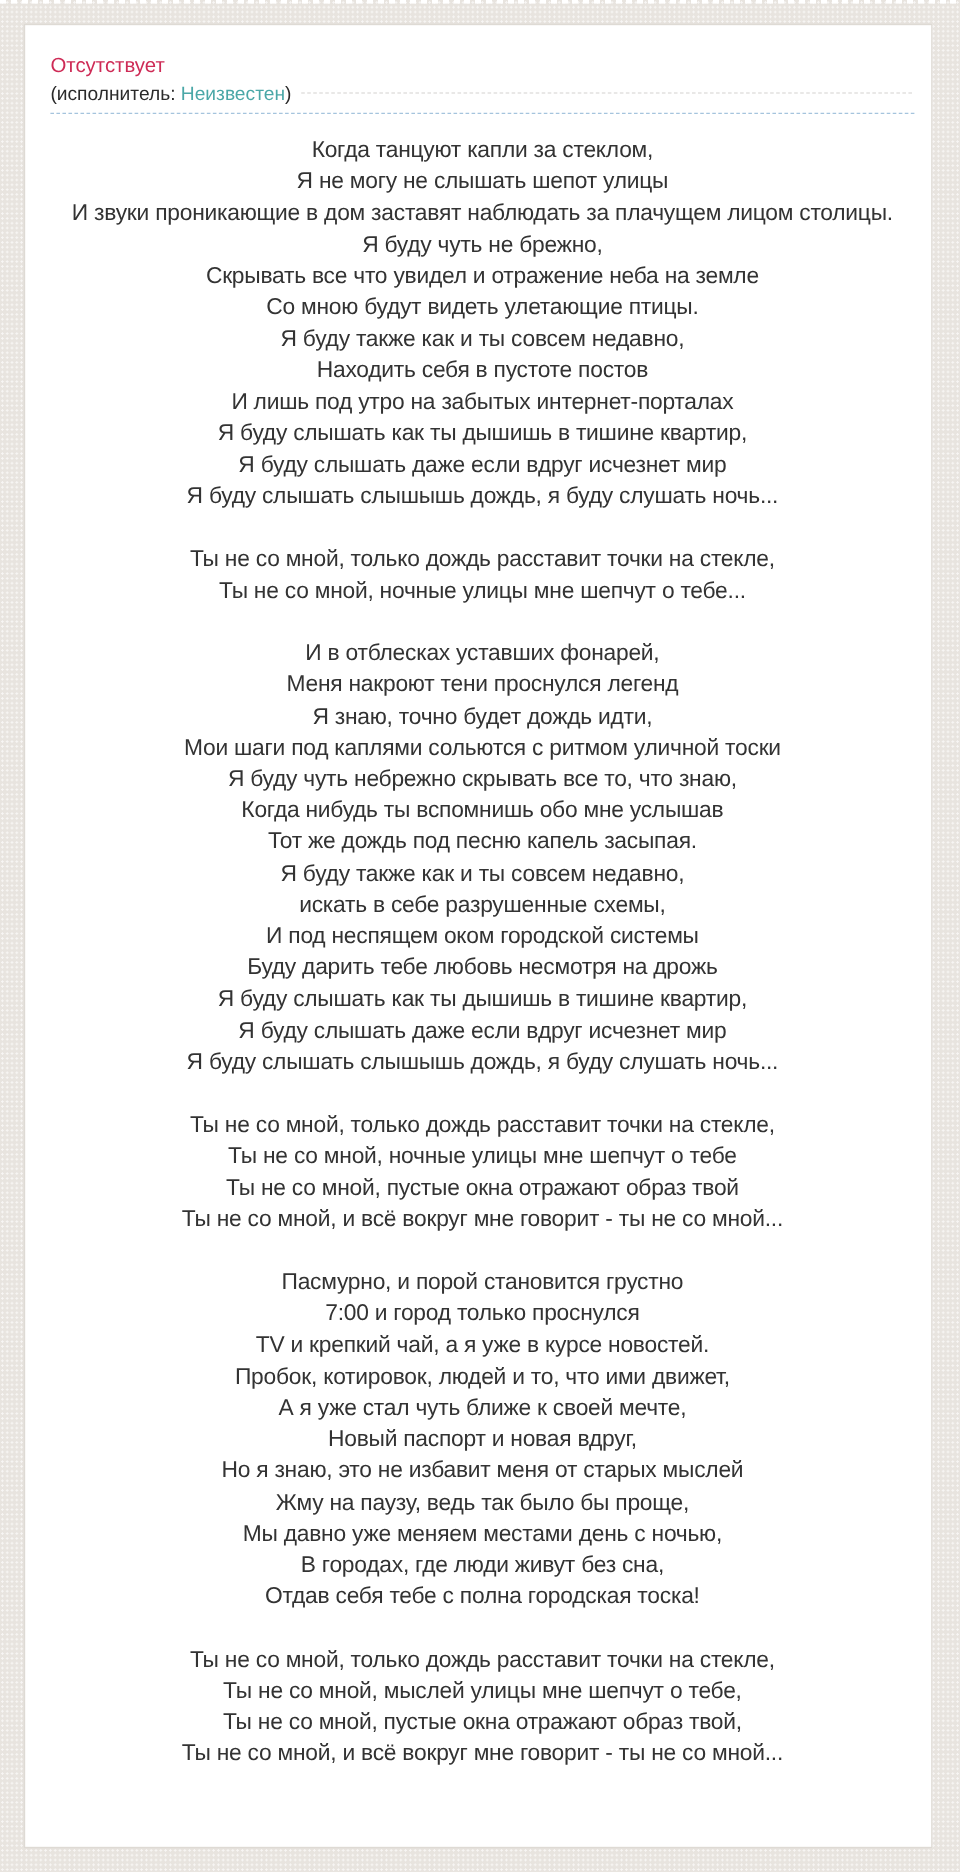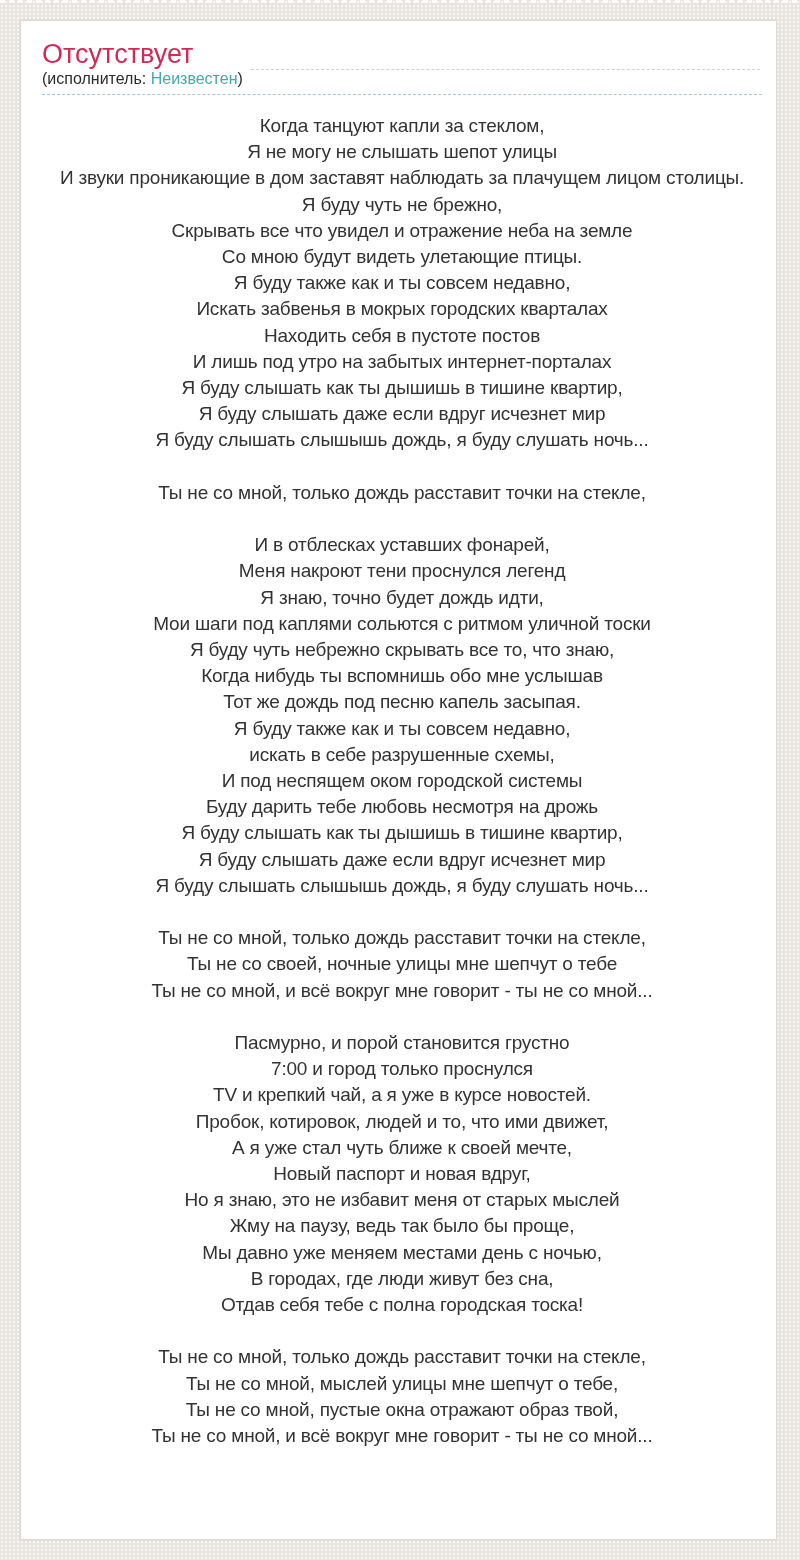--- a/index.html
+++ b/index.html
@@ -25,26 +25,26 @@
   }
   .card{
     position:absolute;left:20px;top:20px;width:757px;height:1520px;
     background:var(--card-bg);
     border:1px solid #dedad4;
     box-shadow:0 0 3px rgba(0,0,0,.06);
     padding:20px 14px 24px 21px;
     overflow:hidden;
   }
   .song-title{
-    font-size:27px;font-weight:400;line-height:27px;
+    font-size:17px;font-weight:400;line-height:27px;
     color:var(--title-color);
     letter-spacing:0;
   }
   .subtitle-row{
-    display:flex;align-items:flex-start;
+    display:flex;align-items:center;
     border-bottom:1px dashed var(--divider-color);
     padding-bottom:5px;margin-top:1px;
   }
   .subtitle{
     font-size:16px;color:#2b2b2b;line-height:20px;white-space:pre;
   }
   .artist-link{
     color:var(--link-color);text-decoration:none;cursor:pointer;
   }
   .subtitle-fill{
@@ -74,49 +74,50 @@
   </div>
   <div class="lyrics">
       <div class="stanza">
         <div class="line">Когда танцуют капли за стеклом,</div>
         <div class="line">Я не могу не слышать шепот улицы</div>
         <div class="line">И звуки проникающие в дом заставят наблюдать за плачущем лицом столицы.</div>
         <div class="line">Я буду чуть не брежно,</div>
         <div class="line">Скрывать все что увидел и отражение неба на земле</div>
         <div class="line">Со мною будут видеть улетающие птицы.</div>
         <div class="line">Я буду также как и ты совсем недавно,</div>
-        <div class="line">Искать забвенья в мокрых городских кварталах</div>
         <div class="line">Находить себя в пустоте постов</div>
         <div class="line">И лишь под утро на забытых интернет-порталах</div>
         <div class="line">Я буду слышать как ты дышишь в тишине квартир,</div>
         <div class="line">Я буду слышать даже если вдруг исчезнет мир</div>
         <div class="line">Я буду слышать слышышь дождь, я буду слушать ночь...</div>
       </div>
       <div class="stanza">
         <div class="line">Ты не со мной, только дождь расставит точки на стекле,</div>
+        <div class="line">Ты не со мной, ночные улицы мне шепчут о тебе...</div>
       </div>
       <div class="stanza">
         <div class="line">И в отблесках уставших фонарей,</div>
         <div class="line">Меня накроют тени проснулся легенд</div>
         <div class="line">Я знаю, точно будет дождь идти,</div>
         <div class="line">Мои шаги под каплями сольются с ритмом уличной тоски</div>
         <div class="line">Я буду чуть небрежно скрывать все то, что знаю,</div>
         <div class="line">Когда нибудь ты вспомнишь обо мне услышав</div>
         <div class="line">Тот же дождь под песню капель засыпая.</div>
         <div class="line">Я буду также как и ты совсем недавно,</div>
         <div class="line">искать в себе разрушенные схемы,</div>
         <div class="line">И под неспящем оком городской системы</div>
         <div class="line">Буду дарить тебе любовь несмотря на дрожь</div>
         <div class="line">Я буду слышать как ты дышишь в тишине квартир,</div>
         <div class="line">Я буду слышать даже если вдруг исчезнет мир</div>
         <div class="line">Я буду слышать слышышь дождь, я буду слушать ночь...</div>
       </div>
       <div class="stanza">
         <div class="line">Ты не со мной, только дождь расставит точки на стекле,</div>
-        <div class="line">Ты не со своей, ночные улицы мне шепчут о тебе</div>
+        <div class="line">Ты не со мной, ночные улицы мне шепчут о тебе</div>
+        <div class="line">Ты не со мной, пустые окна отражают образ твой</div>
         <div class="line">Ты не со мной, и всё вокруг мне говорит - ты не со мной...</div>
       </div>
       <div class="stanza">
         <div class="line">Пасмурно, и порой становится грустно</div>
         <div class="line">7:00 и город только проснулся</div>
         <div class="line">TV и крепкий чай, а я уже в курсе новостей.</div>
         <div class="line">Пробок, котировок, людей и то, что ими движет,</div>
         <div class="line">А я уже стал чуть ближе к своей мечте,</div>
         <div class="line">Новый паспорт и новая вдруг,</div>
         <div class="line">Но я знаю, это не избавит меня от старых мыслей</div>

